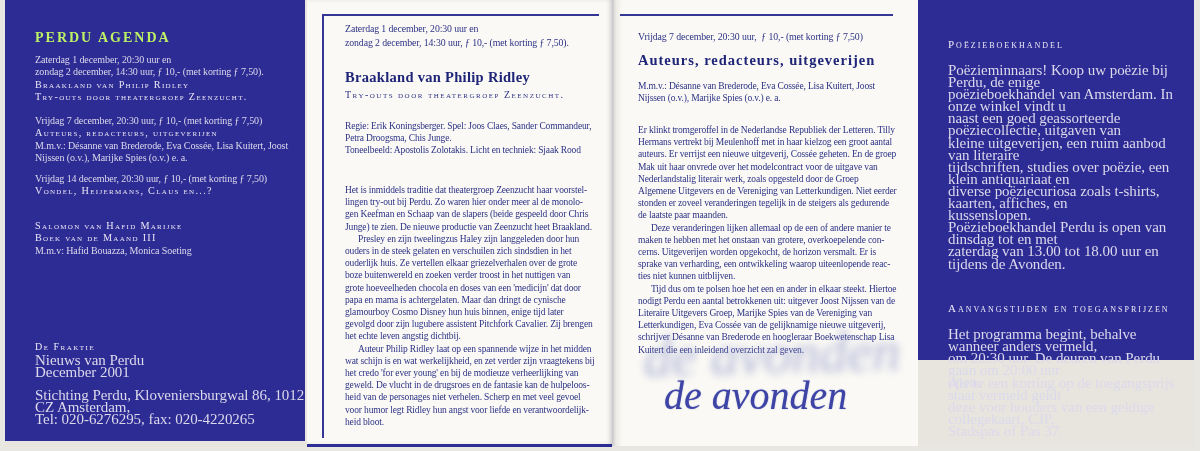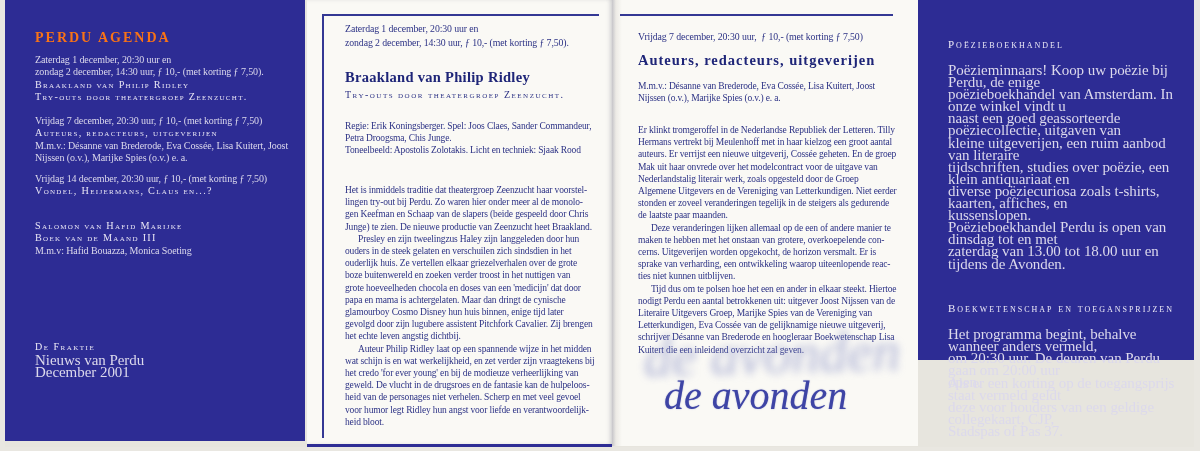--- a/index.html
+++ b/index.html
@@ -17,21 +17,21 @@
   #page1{left:307px;width:305px;height:444px;box-shadow:inset -3px 0 5px -2px rgba(90,90,105,.35);}
   #page2{left:612px;width:306px;height:446px;background:linear-gradient(to right,#c6c5c9 0px,#edebe6 4px,#faf9f5 10px);}
   .edge-strip{position:absolute;background:#e9e7e1;}
   #edge-left{left:0;top:0;width:5px;height:451px;}
   #edge-bottom{left:0;top:447px;width:1200px;height:4px;}
   #edge-right{left:1194px;top:0;width:6px;height:451px;}
   #spine-shadow{position:absolute;left:307px;top:440px;width:305px;height:7px;background:#2d2c94;}
   
   .rule{position:absolute;background:#343894;}
   
-  .b-title{position:absolute;font-weight:bold;font-size:14px;letter-spacing:2px;color:#f97316;}
+  .b-title{position:absolute;font-weight:bold;font-size:14px;letter-spacing:2px;color:#bef264;}
   .ev{position:absolute;left:30px;width:262px;}
   .ev-t{font-size:10px;line-height:12.3px;color:#dcd9ec;white-space:pre-line;letter-spacing:-0.1px;}
   .ev-sc{font-variant:small-caps;letter-spacing:1.3px;font-size:10.2px;line-height:12.3px;color:#e9e6f5;}
   .b-sc-head{position:absolute;font-variant:small-caps;letter-spacing:2px;font-size:11px;color:#eeebf7;}
   .b-text{position:absolute;font-size:15px;line-height:12.1px;color:#dcd9ec;white-space:pre-line;letter-spacing:-0.05px;}
   
   .pg-date{position:absolute;font-size:9.8px;line-height:14px;color:#2c3285;white-space:pre;letter-spacing:-0.1px;}
   .pg-title{position:absolute;font-weight:bold;font-size:14.5px;color:#1e2578;letter-spacing:0.3px;}
   .pg-sc{position:absolute;font-variant:small-caps;letter-spacing:1.5px;font-size:10px;color:#2c3285;}
   .pg-body{position:absolute;font-size:9.5px;line-height:12.2px;color:#2c3285;letter-spacing:-0.15px;}
@@ -76,20 +76,22 @@
 
   <div class="ev" style="top:220px;">
     <div class="ev-sc">Salomon van Hafid Marijke</div>
     <div class="ev-sc">Boek van de Maand III</div>
     <div class="ev-t">M.m.v: Hafid Bouazza, Monica Soeting</div>
   </div>
 
   <div class="b-sc-head" style="left:30px;top:341px;font-size:10px;letter-spacing:1.5px;">De Fraktie</div>
   <div class="b-text" style="left:30px;top:354px;">Nieuws van Perdu
 December 2001</div>
+  <div class="b-text" style="left:30px;top:389px;">Stichting Perdu, Kloveniersburgwal 86, 1012 CZ Amsterdam,
+Tel: 020-6276295, fax: 020-4220265</div>
 </div>
 
 <div class="page" id="page1">
   <div class="rule" style="left:15px;top:14px;width:277px;height:1.5px;"></div>
   <div class="rule" style="left:15px;top:14px;width:1.5px;height:424px;"></div>
 
   <div class="pg-date" style="left:38px;top:22px;">Zaterdag 1 december, 20:30 uur en
 zondag 2 december, 14:30 uur, ƒ 10,- (met korting ƒ 7,50).</div>
   <div class="pg-title" style="left:38px;top:69px;">Braakland van Philip Ridley</div>
   <div class="pg-sc" style="left:38px;top:89px;">Try-outs door theatergroep Zeenzucht.</div>
@@ -162,20 +164,20 @@
   <div class="b-text" style="left:30px;top:64px;width:234px;">Poëzieminnaars! Koop uw poëzie bij Perdu, de enige
 poëzieboekhandel van Amsterdam. In onze winkel vindt u
 naast een goed geassorteerde poëziecollectie, uitgaven van
 kleine uitgeverijen, een ruim aanbod van literaire
 tijdschriften, studies over poëzie, een klein antiquariaat en
 diverse poëziecuriosa zoals t-shirts, kaarten, affiches, en
 kussenslopen.
 Poëzieboekhandel Perdu is open van dinsdag tot en met
 zaterdag van 13.00 tot 18.00 uur en tijdens de Avonden.</div>
 
-  <div class="b-sc-head" style="left:30px;top:302px;">Boekwetenschap en toegansprijzen</div>
+  <div class="b-sc-head" style="left:30px;top:302px;">Aanvangstijden en toegansprijzen</div>
   <div class="b-text" style="left:30px;top:328px;width:234px;">Het programma begint, behalve wanneer anders vermeld,
 om 20:30 uur. De deuren van Perdu gaan om 20:00 uur
 open.</div>
   <div class="b-text" style="left:30px;top:377px;width:234px;">Als er een korting op de toegangsprijs staat vermeld geldt
 deze voor houders van een geldige collegekaart, CJP,
 Stadspas of Pas 37.</div>
 </div>
 
 </body></html>

